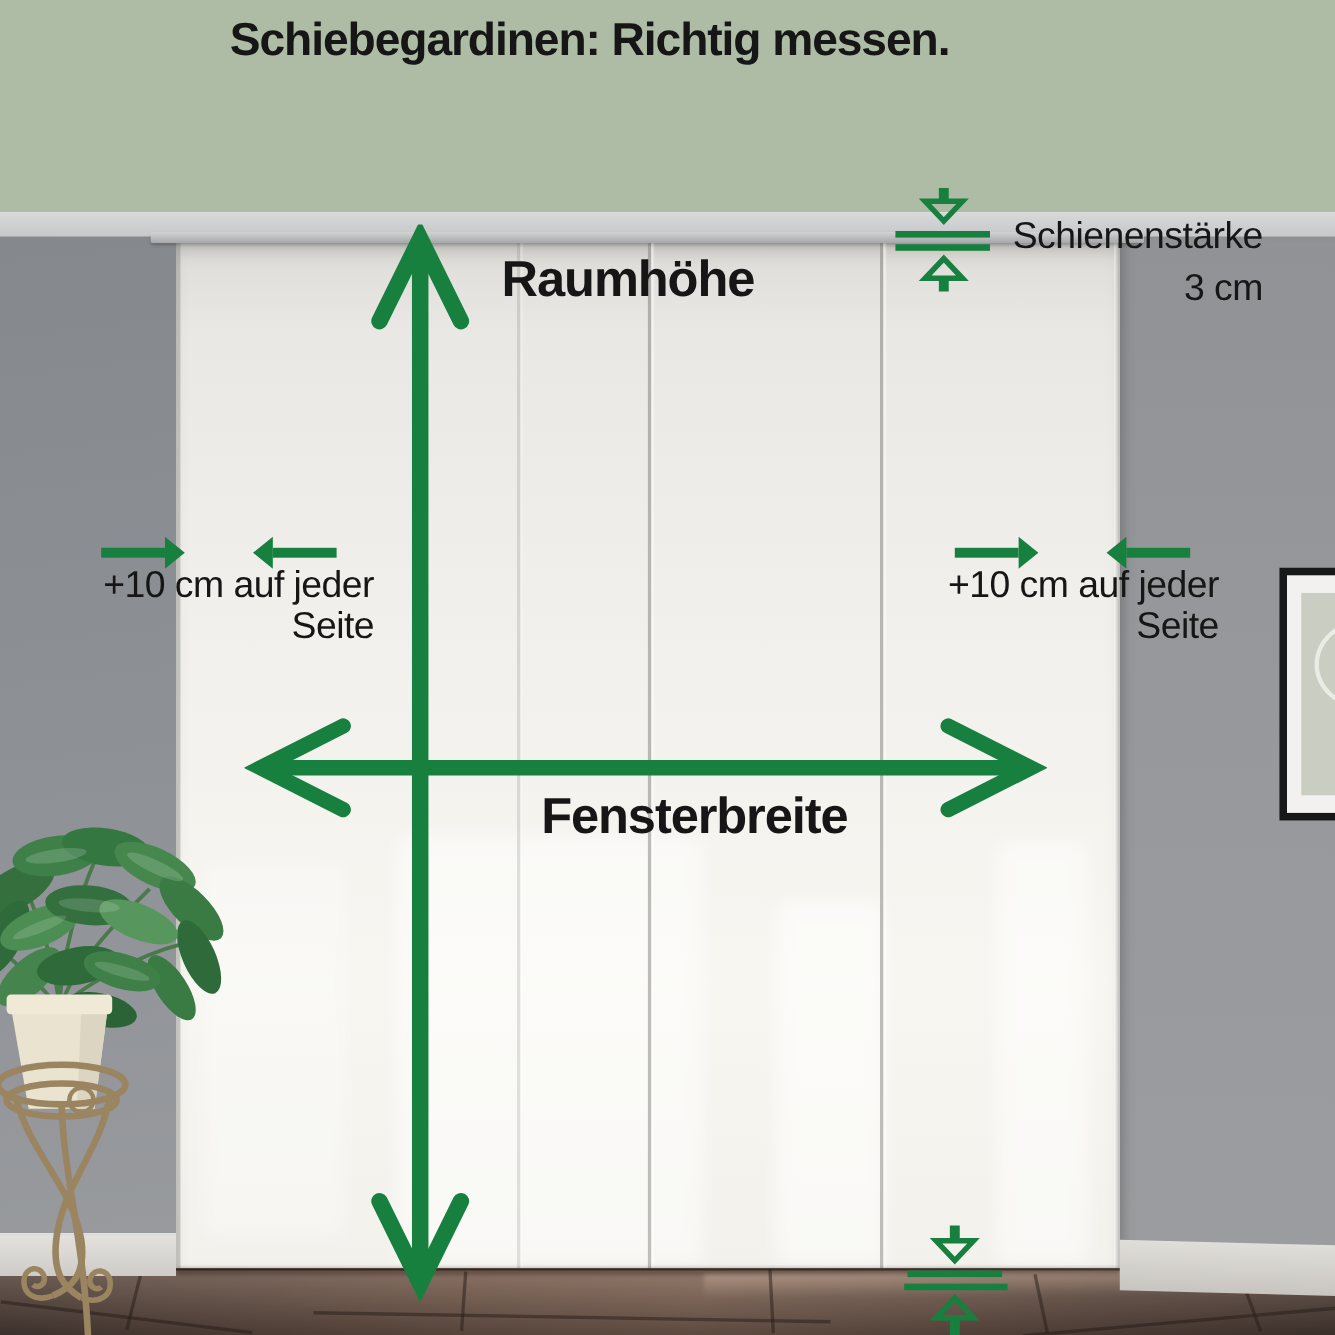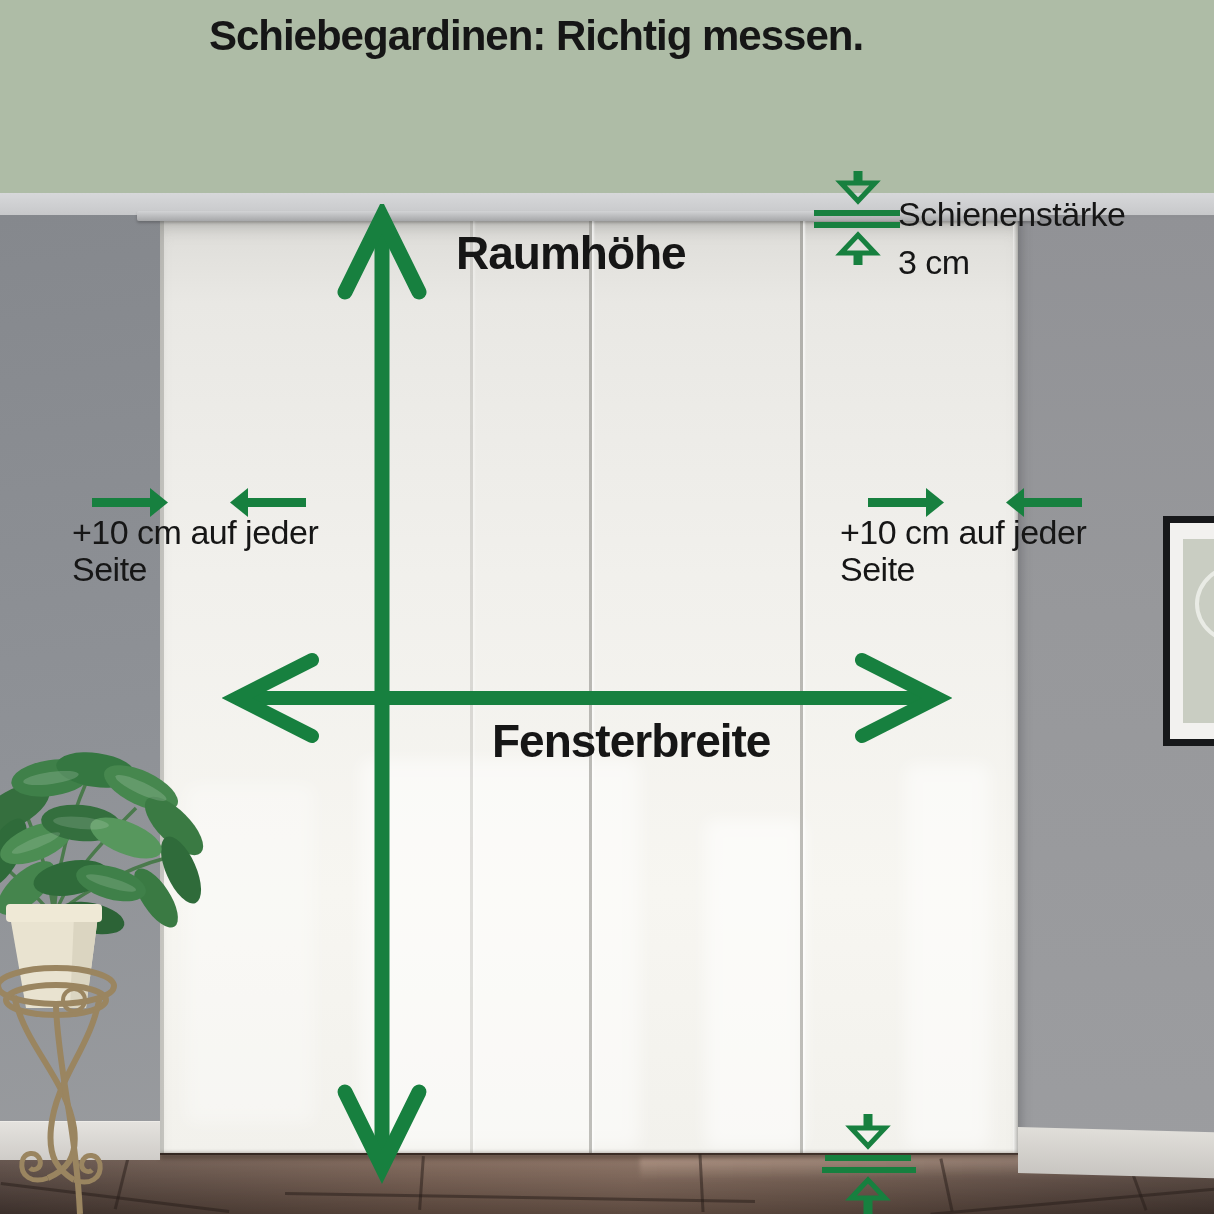--- a/index.html
+++ b/index.html
@@ -78,21 +78,21 @@
   .frame-art{position:absolute;left:13px;top:16px;right:13px;bottom:16px;background:#c9cdc2;overflow:hidden;}
   .frame-ring{position:absolute;left:12px;top:24px;width:84px;height:74px;
     border:4px solid #e9ebe5;border-radius:50%;}
 
   
   .ov{z-index:10;}
   .green-stroke{stroke:var(--arrow-green,#17803f);fill:none;}
   .green-fill{fill:var(--arrow-green,#17803f);}
 
   .lbl-big{font-size:46px;font-weight:700;letter-spacing:-1px;white-space:nowrap;z-index:11;}
-  .lbl{font-size:34px;font-weight:400;letter-spacing:-0.5px;line-height:40px;text-align:left;z-index:11;}
+  .lbl{font-size:34px;font-weight:400;letter-spacing:-0.5px;line-height:40px;text-align:right;z-index:11;}
   .lbl div{white-space:nowrap;}
   .lbl-raumhoehe{left:456px;top:226px;}
   .lbl-fensterbreite{left:492px;top:714px;}
   .lbl-rail{left:898px;top:194px;width:250px;}
   .lbl-rail .l2{margin-top:8px;}
   .lbl-allow{line-height:37px;width:268px;}
   .lbl-allow-left{left:72px;top:514px;}
   .lbl-allow-right{left:840px;top:514px;}
   .lbl-floor{left:896px;top:1122px;width:254px;}
   .lbl-floor .l2{margin-top:8px;}

